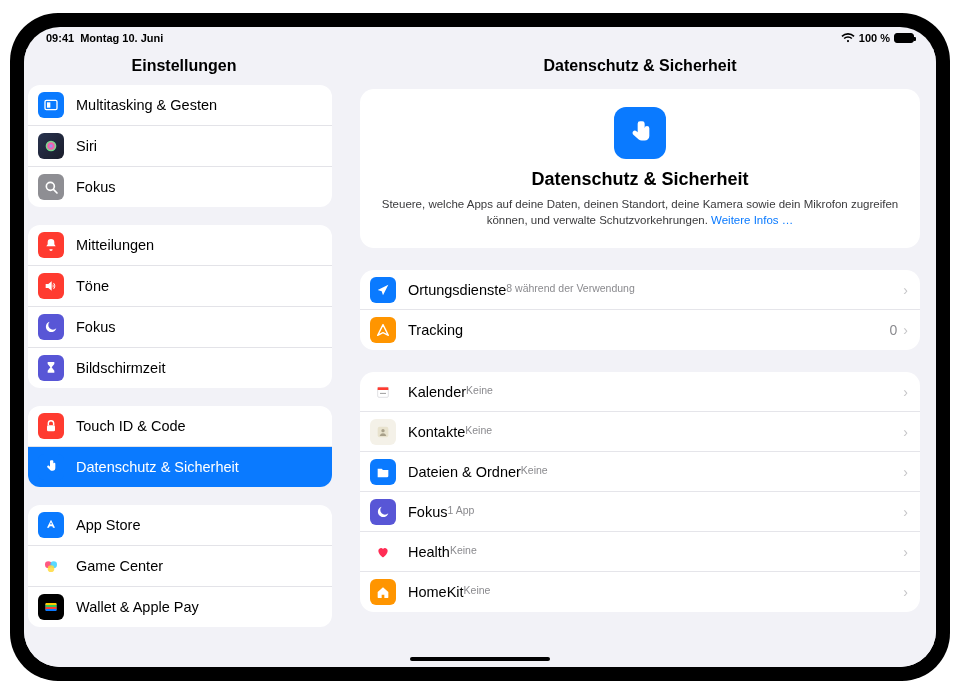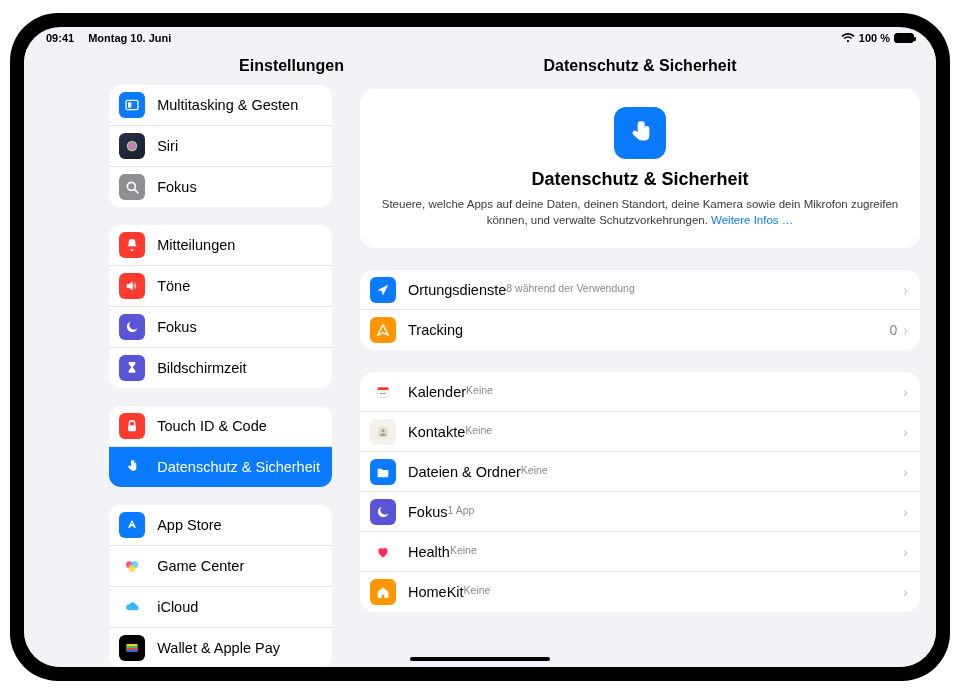--- a/index.html
+++ b/index.html
@@ -23,35 +23,34 @@
     overflow: hidden;
     position: relative;
     display: flex; flex-direction: column;
   }
   .status-bar {
     height: 22px;
     display: flex; align-items: center; justify-content: space-between;
     padding: 0 22px; font-size: 11px; font-weight: 600;
     color: #000;
   }
-  .status-left { display: flex; gap: 14px; }
+  .status-left { display: flex; gap: 6px; }
   .status-right { display: flex; gap: 4px; align-items: center; }
   .battery {
     width: 20px; height: 10px; border: 1px solid #000; border-radius: 3px;
     position: relative; background:#000;
   }
   .battery::after { content: ""; position: absolute; right: -3px; top: 2.5px; width: 2px; height: 4px; background: #000; border-radius: 0 1px 1px 0;}
   .content {
     flex: 1; display: flex; overflow: hidden;
   }
   .sidebar {
     width: 320px; border-right: none;
     display: flex; flex-direction: column;
     background: #f2f2f7;
-    align-items: flex-end;
   }
   .sidebar-title { text-align: center; font-size: 16px; font-weight: 600; padding: 8px 0 10px; }
   .sidebar-scroll { flex: 1; overflow-y: hidden; padding: 0 12px 4px 4px;}
   .group {
     background: #fff; border-radius: 12px; margin-bottom: 18px;
     overflow: hidden;
   }
   .row {
     display: flex; align-items: center; gap: 12px;
     padding: 7px 12px 7px 10px;
@@ -235,28 +234,20 @@
                 <div class="icon" style="background: rgb(255, 255, 255);">
                   <svg width="16" height="16" viewBox="0 0 24 24">
                     <circle cx="8" cy="10" r="5" fill="#ff3b6b" opacity=".85"></circle>
                     <circle cx="16" cy="10" r="5" fill="#3bd1ff" opacity=".85"></circle>
                     <circle cx="12" cy="16" r="5" fill="#ffd93b" opacity=".85"></circle>
                   </svg>
                 </div>
                 <span class="label">Game Center</span>
               </div>
               <div class="row">
-                <div class="icon" style="background: rgb(255, 255, 255);">
-                  <svg width="16" height="16" viewBox="0 0 24 24">
-                    <path d="M18 17a4 4 0 0 0 0-8 5 5 0 0 0-9.6-1A4.5 4.5 0 0 0 7 17h11z" fill="#3db8ff"></path>
-                  </svg>
-                </div>
-                <span class="label">iCloud</span>
-              </div>
-              <div class="row">
                 <div class="icon" style="background: rgb(0, 0, 0);">
                   <svg width="16" height="16" viewBox="0 0 24 24">
                     <rect x="4" y="6" width="16" height="12" rx="2" fill="#fff"></rect>
                     <rect x="4" y="6" width="16" height="3" fill="#ffcc00"></rect>
                     <rect x="4" y="9" width="16" height="3" fill="#34c759"></rect>
                     <rect x="4" y="12" width="16" height="3" fill="#ff3b30"></rect>
                     <rect x="4" y="15" width="16" height="3" fill="#0a7aff"></rect>
                   </svg>
                 </div>
                 <span class="label">Wallet &amp; Apple Pay</span>

